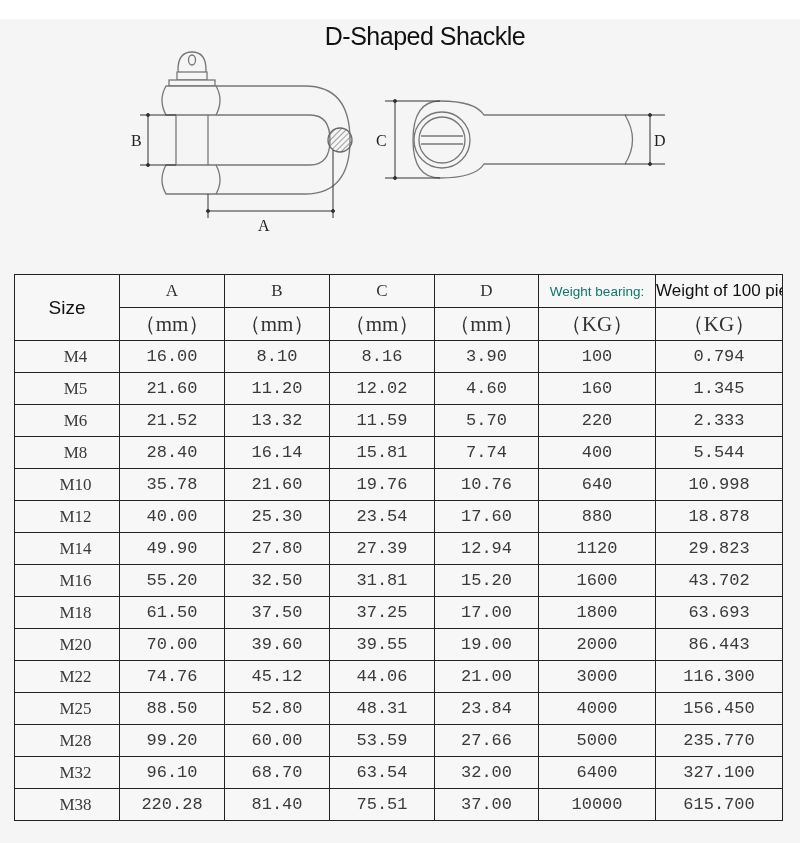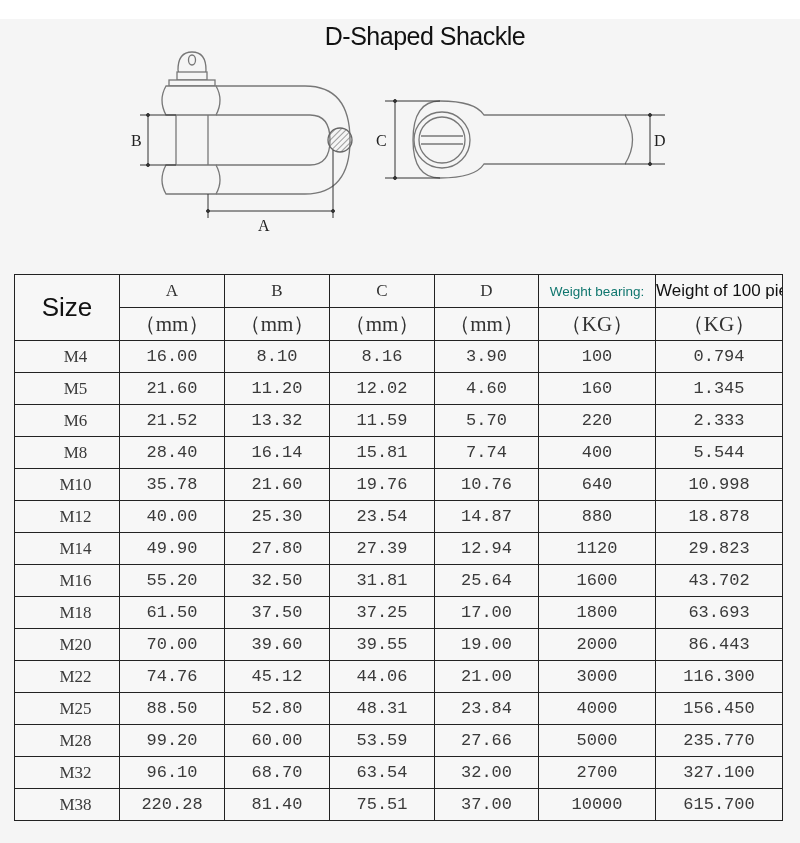--- a/index.html
+++ b/index.html
@@ -35,21 +35,21 @@
       border: 1.6px solid #222;
       text-align: center;
       padding: 0;
       color: #333;
       font-weight: normal;
       white-space: nowrap;
       overflow: hidden;
     }
     table.spec th.size-head {
       font-family: "Liberation Sans", sans-serif;
-      font-size: 26px; color: #111;
+      font-size: 19px; color: #111;
     }
     table.spec th.letter {
       font-family: "Liberation Serif", serif;
       font-size: 17px; height: 32px;
     }
     table.spec th.wb {
       font-family: "Liberation Sans", sans-serif;
       font-size: 13.5px; color: #0f766e; margin-top: 15px;
     }
     table.spec th.w100 {
@@ -222,39 +222,39 @@
         <td>19.76</td>
         <td>10.76</td>
         <td>640</td>
         <td>10.998</td>
       </tr>
       <tr>
         <td class="size">M12</td>
         <td>40.00</td>
         <td>25.30</td>
         <td>23.54</td>
-        <td>14.87</td>
+        <td>17.60</td>
         <td>880</td>
         <td>18.878</td>
       </tr>
       <tr>
         <td class="size">M14</td>
         <td>49.90</td>
         <td>27.80</td>
         <td>27.39</td>
         <td>12.94</td>
         <td>1120</td>
         <td>29.823</td>
       </tr>
       <tr>
         <td class="size">M16</td>
         <td>55.20</td>
         <td>32.50</td>
         <td>31.81</td>
-        <td>25.64</td>
+        <td>15.20</td>
         <td>1600</td>
         <td>43.702</td>
       </tr>
       <tr>
         <td class="size">M18</td>
         <td>61.50</td>
         <td>37.50</td>
         <td>37.25</td>
         <td>17.00</td>
         <td>1800</td>
@@ -295,21 +295,21 @@
         <td>27.66</td>
         <td>5000</td>
         <td>235.770</td>
       </tr>
       <tr>
         <td class="size">M32</td>
         <td>96.10</td>
         <td>68.70</td>
         <td>63.54</td>
         <td>32.00</td>
-        <td>2700</td>
+        <td>6400</td>
         <td>327.100</td>
       </tr>
       <tr>
         <td class="size">M38</td>
         <td>220.28</td>
         <td>81.40</td>
         <td>75.51</td>
         <td>37.00</td>
         <td>10000</td>
         <td>615.700</td>

